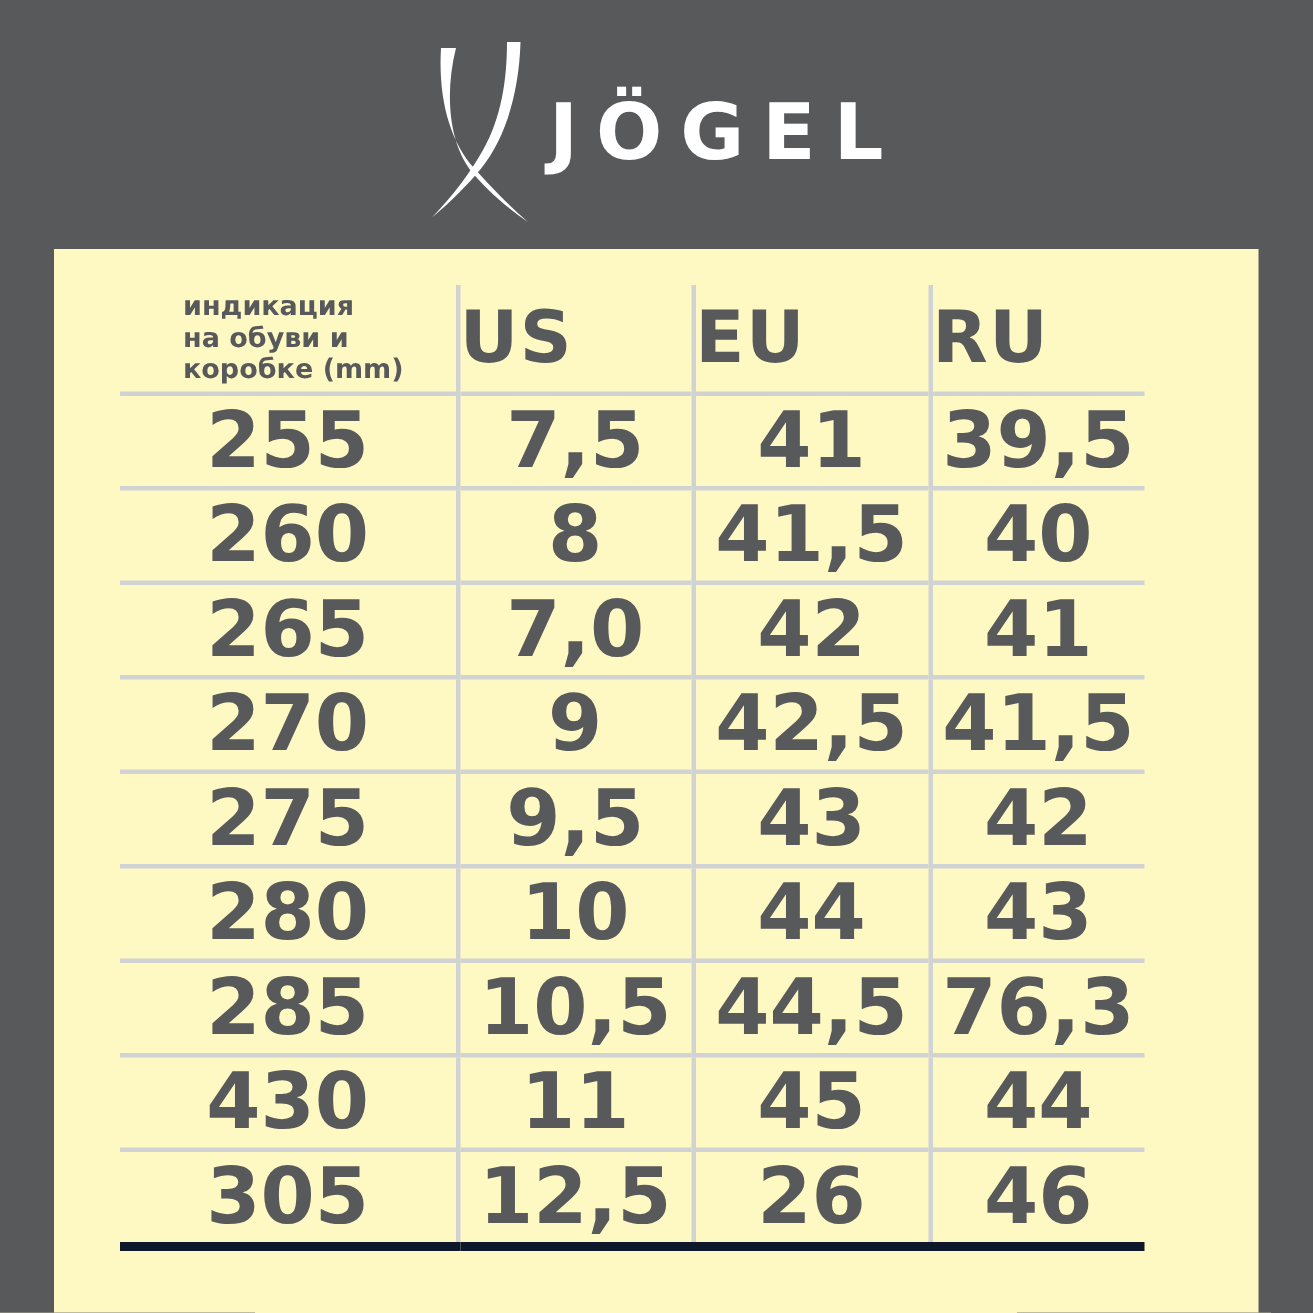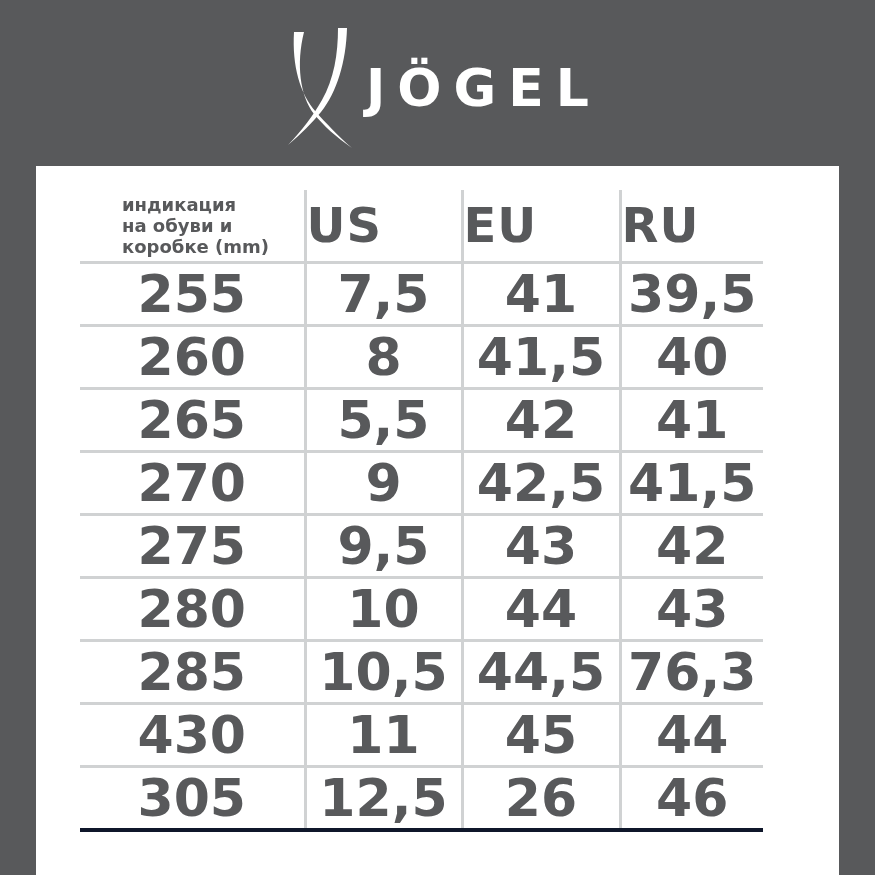--- a/index.html
+++ b/index.html
@@ -22,42 +22,42 @@
     width: 322px;
     height: 128px;
   }
   .logo-wrap svg { display: block; }
   .panel {
     position: absolute;
     left: 36px;
     top: 166px;
     width: 803px;
     height: 709px;
-    background: #ffffff;
+    background: #fef9c3;
   }
   table.size-table {
     border-collapse: collapse;
     table-layout: fixed;
     width: 683px;
     margin: 24px 0 0 44px;
   }
   .size-table th, .size-table td {
     padding: 0;
     vertical-align: middle;
     color: #58595b;
     font-weight: bold;
   }
   
   .size-table th:nth-child(n+2),
   .size-table td:nth-child(n+2) {
     border-left: 3px solid #d0d2d3;
   }
   
   .size-table tbody td { border-top: 3px solid #d0d2d3; }
-  .size-table tbody tr:last-child td { border-bottom: 4px solid #0f172a; text-align: center; }
+  .size-table tbody tr:last-child td { border-bottom: 6px solid #0f172a; text-align: center; }
 
   .size-table thead tr { height: 72px; }
   .size-table tbody tr { height: 55px; }
 
   th.col-ind {
     font-size: 18px;
     line-height: 21px;
     text-align: left;
     padding-left: 42px;
     white-space: pre-line;
@@ -116,21 +116,21 @@
 
   <tr>
     <td>260</td>
     <td>8</td>
     <td>41,5</td>
     <td>40</td>
   </tr>
 
   <tr>
     <td>265</td>
-    <td>5,5</td>
+    <td>7,0</td>
     <td>42</td>
     <td>41</td>
   </tr>
 
   <tr>
     <td>270</td>
     <td>9</td>
     <td>42,5</td>
     <td>41,5</td>
   </tr>

